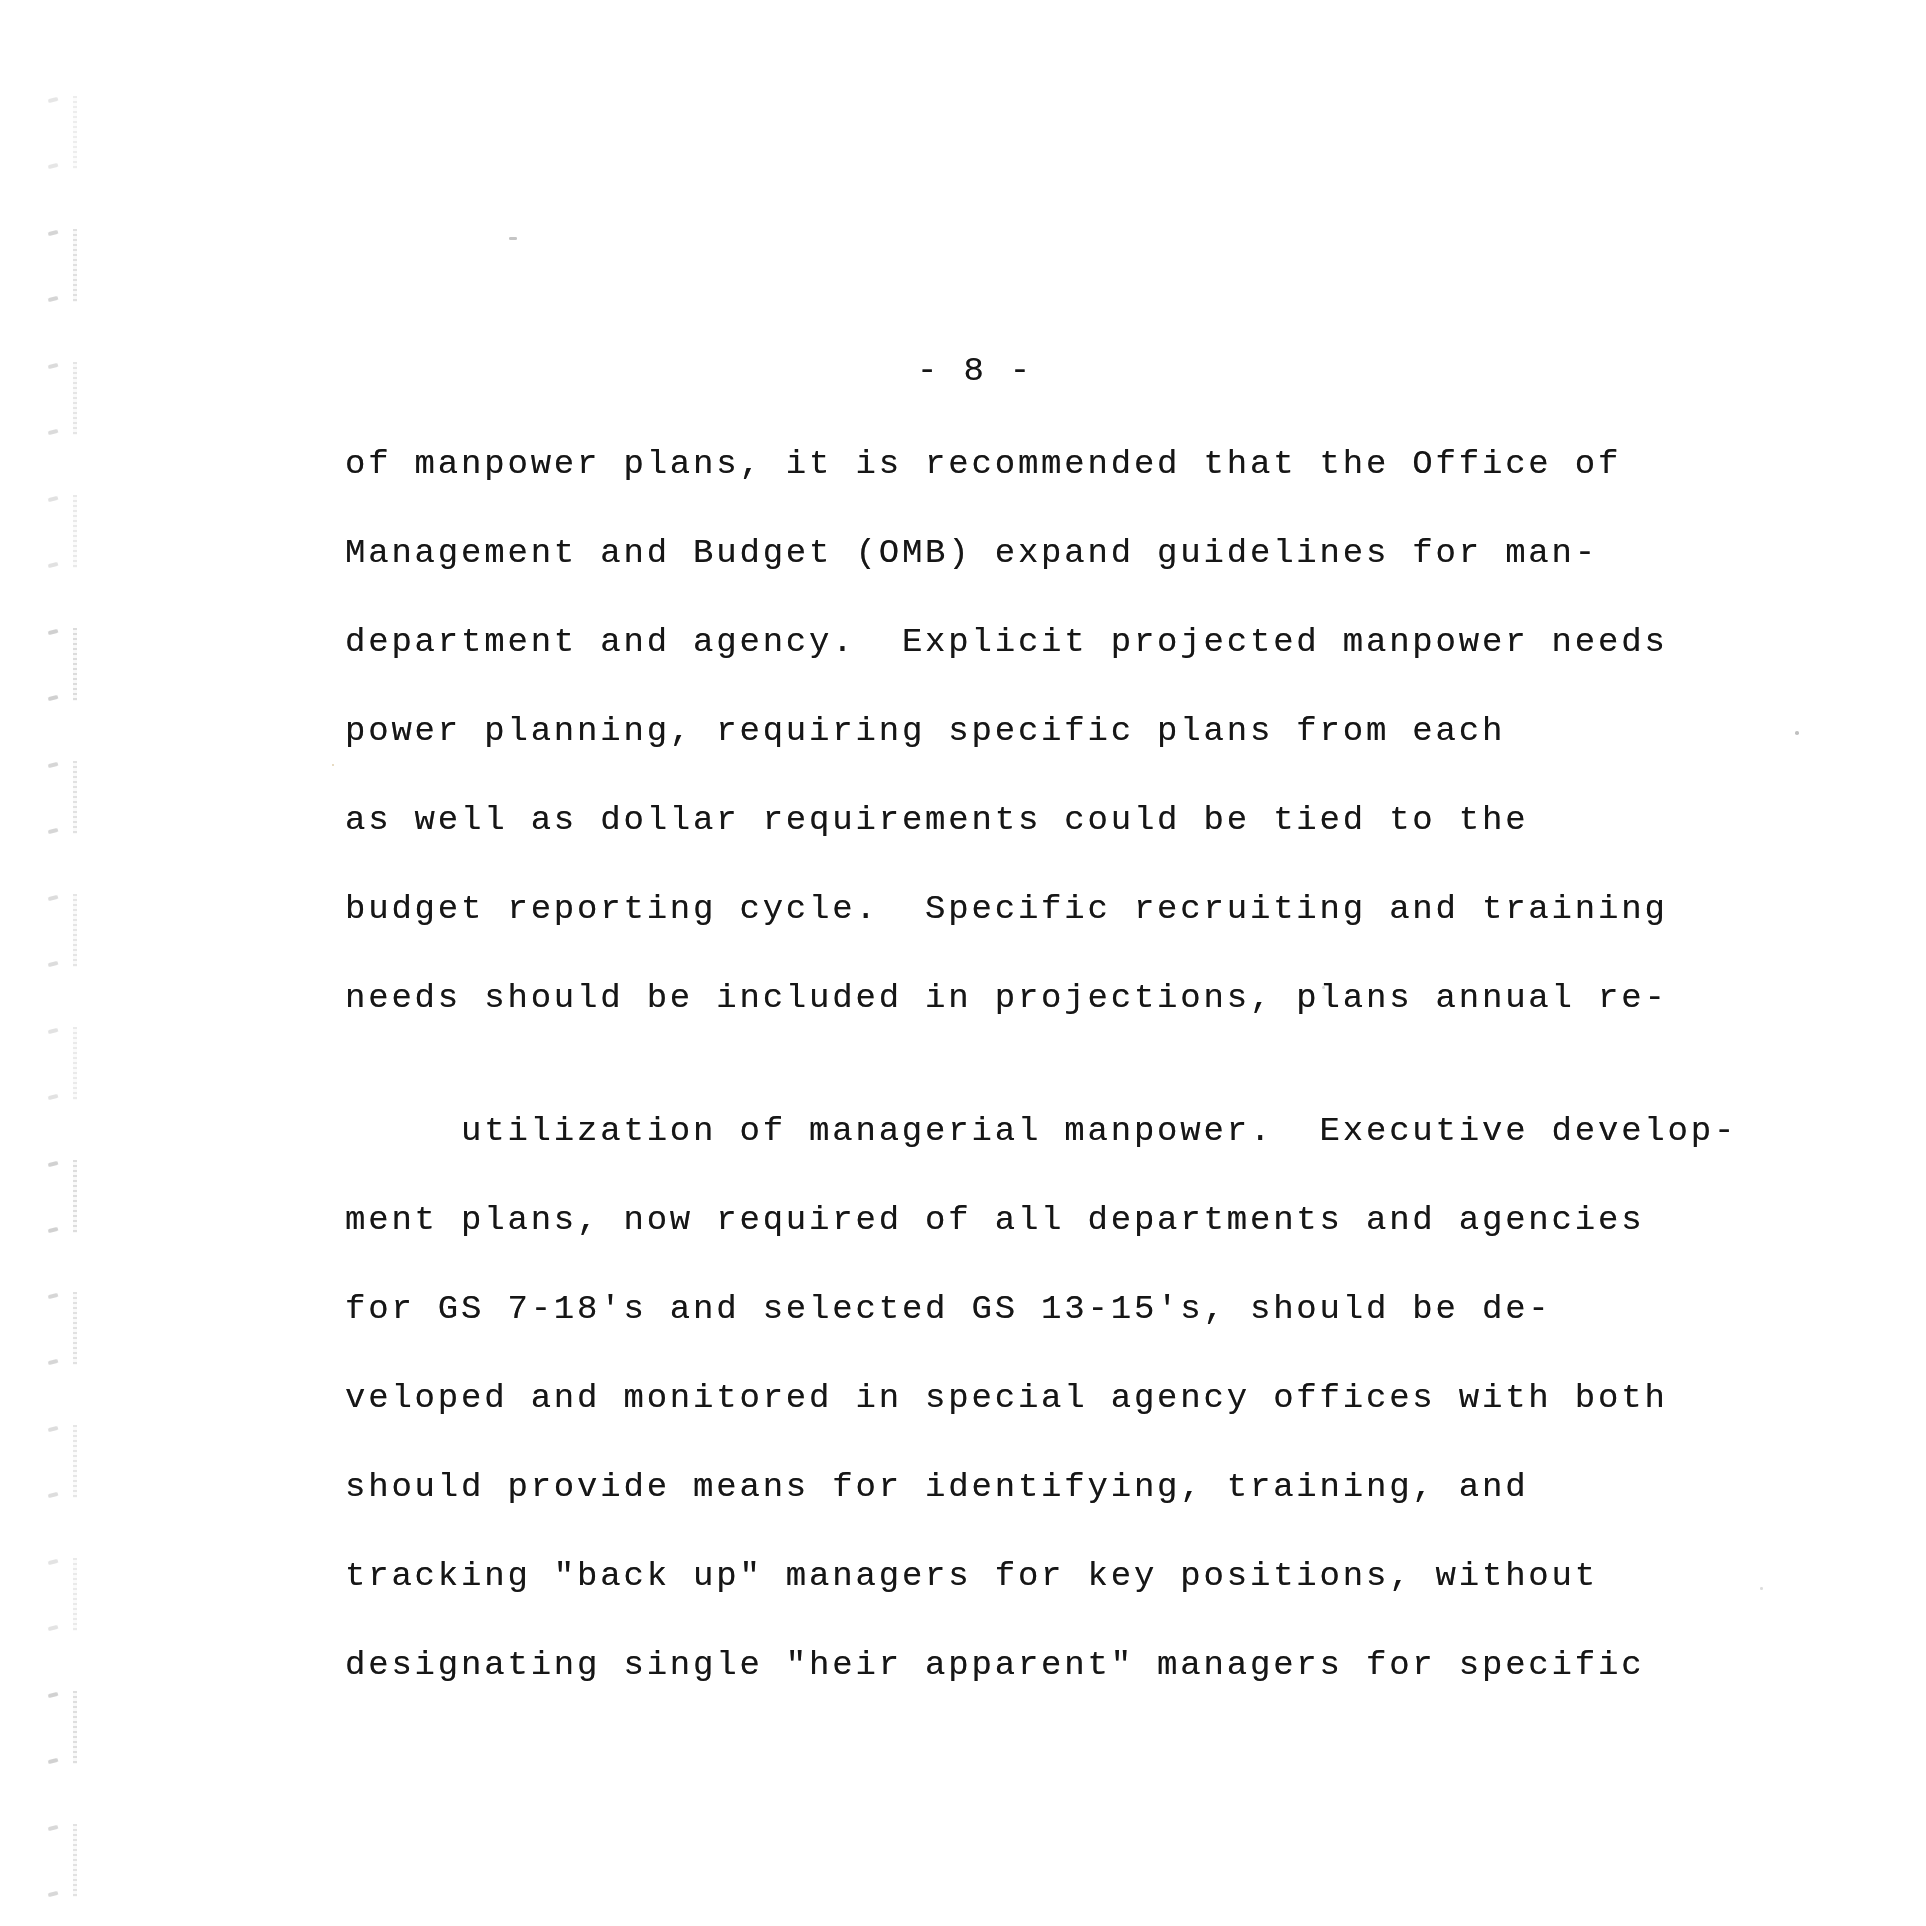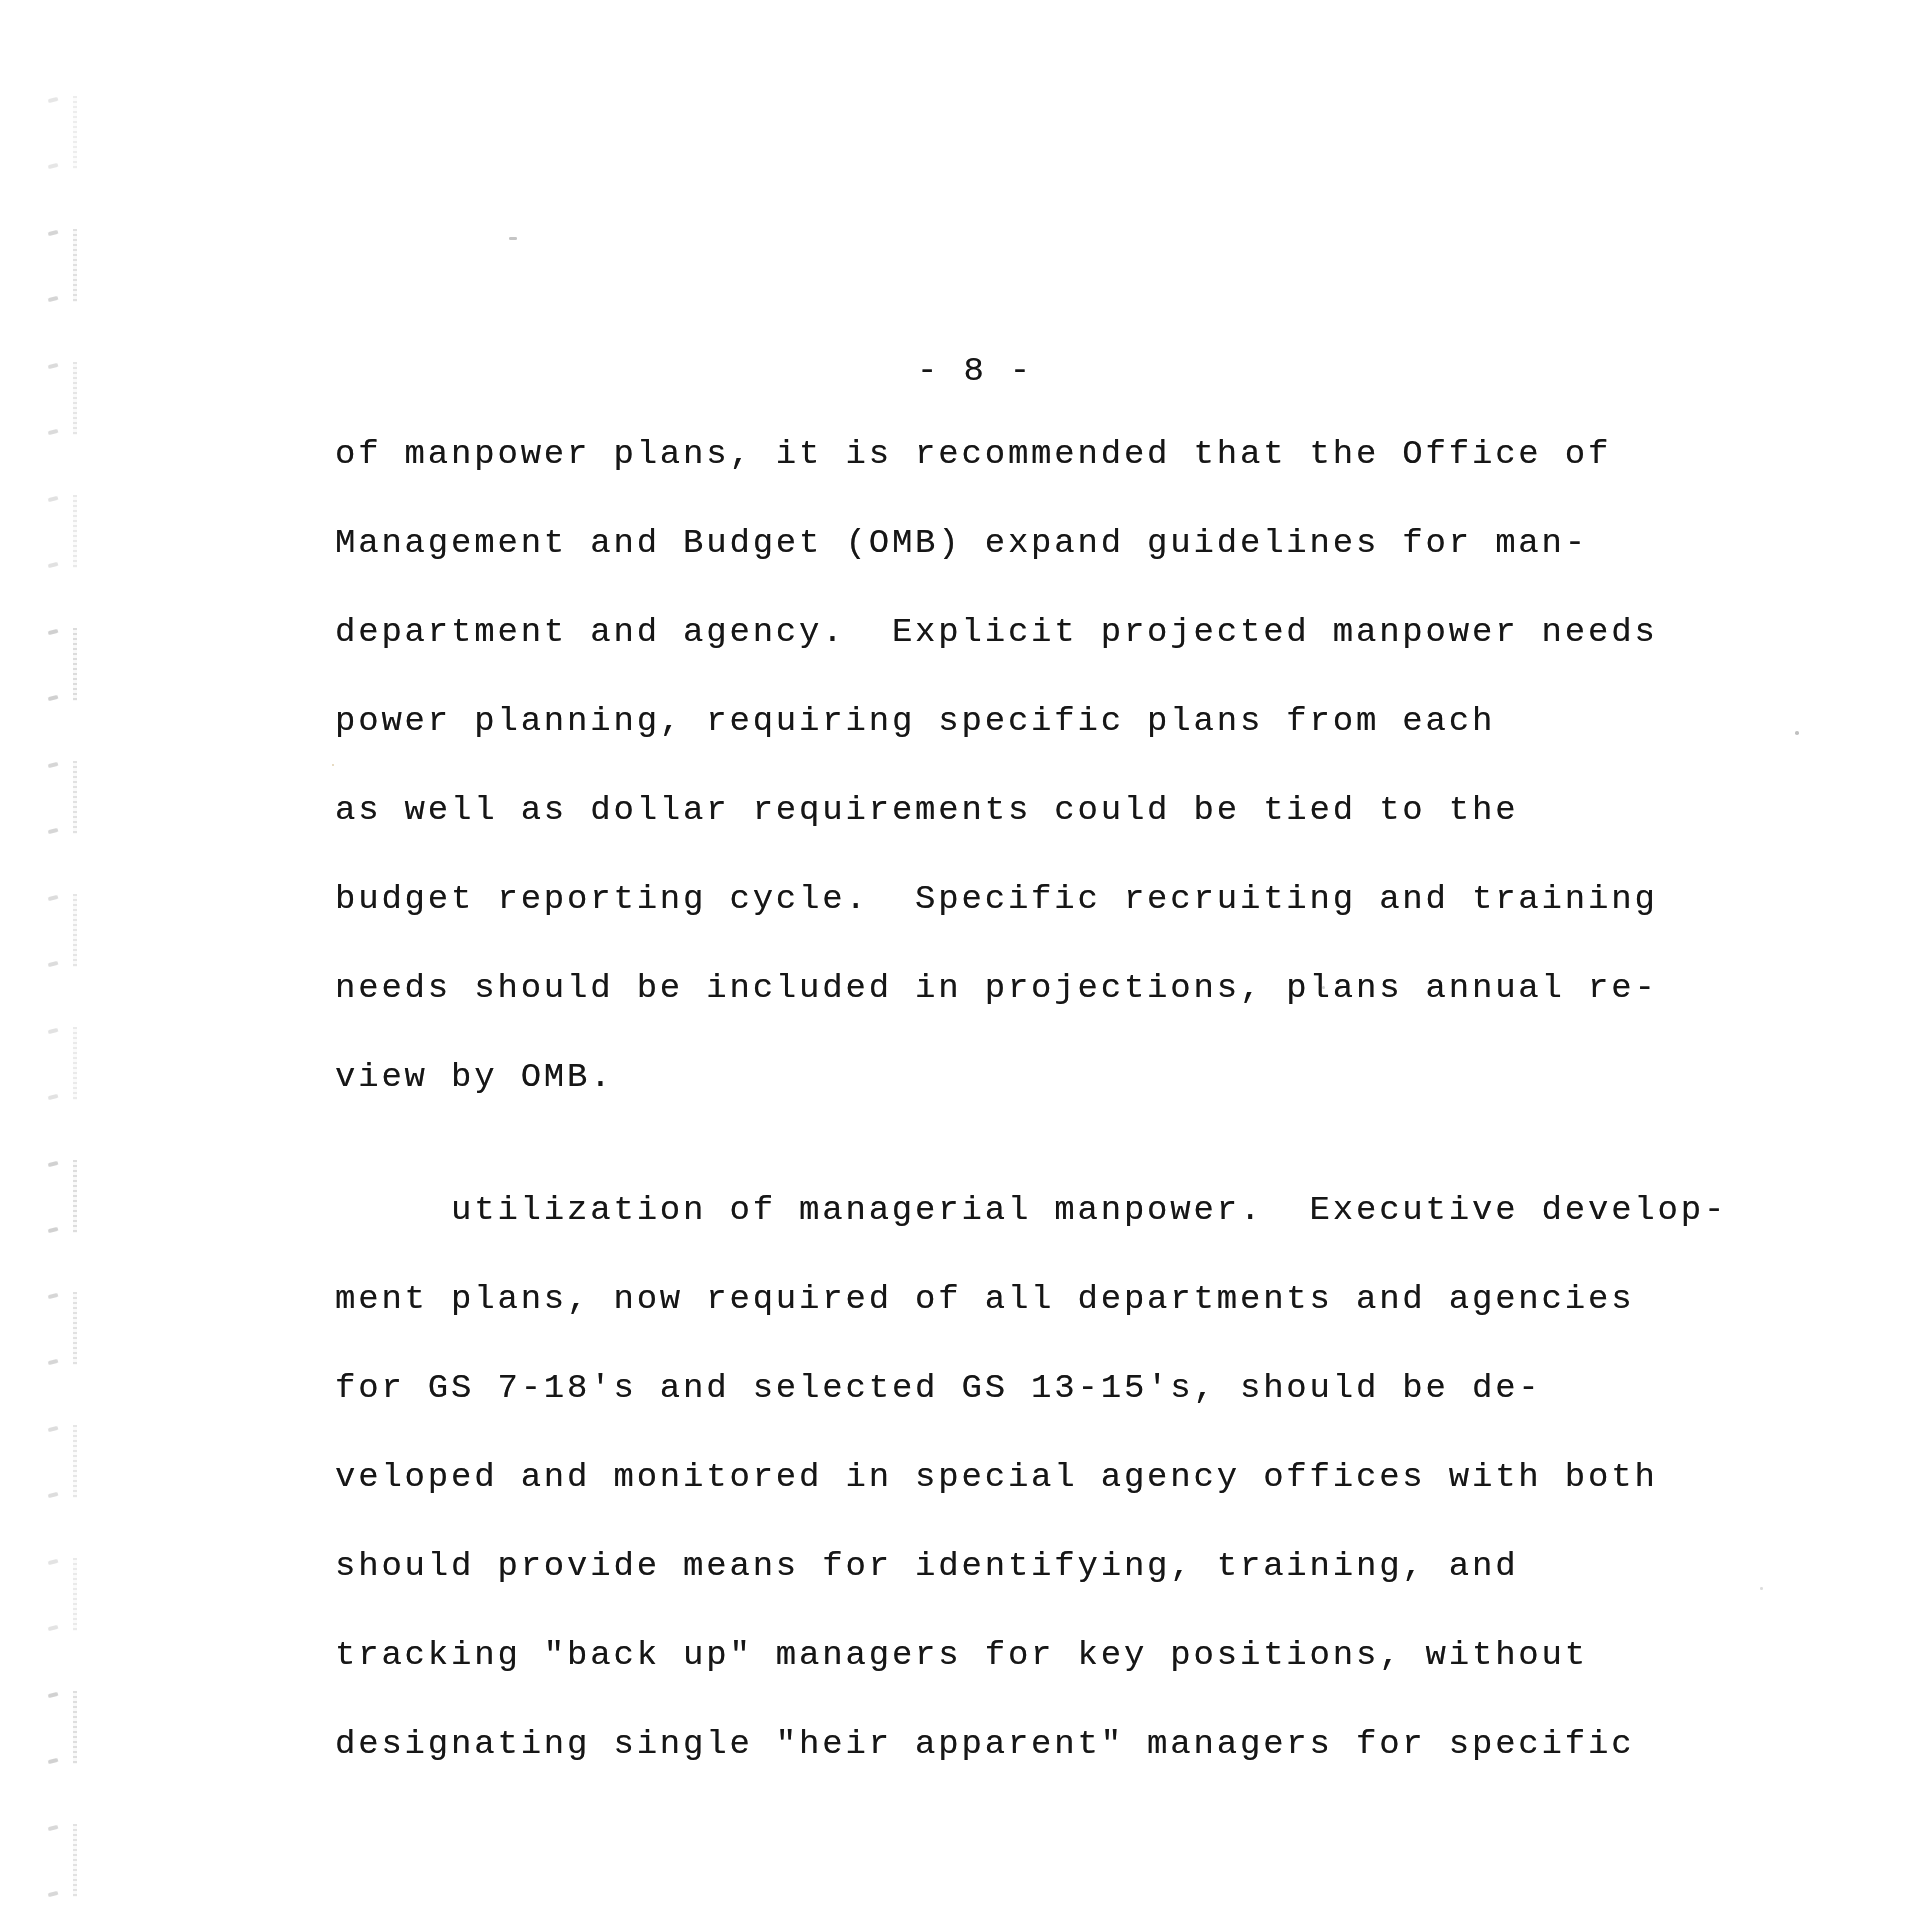--- a/index.html
+++ b/index.html
@@ -25,21 +25,21 @@
     line-height: 89px;
     white-space: pre;
     text-shadow: 0 0 0.6px rgba(0,0,0,0.5);
   }
   .body-text {
     position: absolute;
     top: 410px;
     left: 335px;
     width: 1371px;
   }
-  .paragraph { margin: 0; }
+  .paragraph { margin: 10px; }
   .paragraph + .paragraph { margin-top: 44px; }
   .paragraph.indent .line:first-child { text-indent: 116px; }
   .line {
     font-size: 34px;
     letter-spacing: 2.8px;
     line-height: 89px;
     height: 89px;
     white-space: pre;
     text-shadow: 0 0 0.6px rgba(0,0,0,0.5);
   }
@@ -170,21 +170,20 @@
 
   <div class="body-text" id="body-text">
       <div class="paragraph">
         <div class="line">of manpower plans, it is recommended that the Office of</div>
         <div class="line">Management and Budget (OMB) expand guidelines for man-</div>
         <div class="line">department and agency.  Explicit projected manpower needs</div>
         <div class="line">power planning, requiring specific plans from each</div>
         <div class="line">as well as dollar requirements could be tied to the</div>
         <div class="line">budget reporting cycle.  Specific recruiting and training</div>
         <div class="line">needs should be included in projections, plans annual re-</div>
-        <div class="line">view by OMB.</div>
       </div>
       <div class="paragraph indent">
         <div class="line">utilization of managerial manpower.  Executive develop-</div>
         <div class="line">ment plans, now required of all departments and agencies</div>
         <div class="line">for GS 7-18's and selected GS 13-15's, should be de-</div>
         <div class="line">veloped and monitored in special agency offices with both</div>
         <div class="line">should provide means for identifying, training, and</div>
         <div class="line">tracking "back up" managers for key positions, without</div>
         <div class="line">designating single "heir apparent" managers for specific</div>
       </div>

